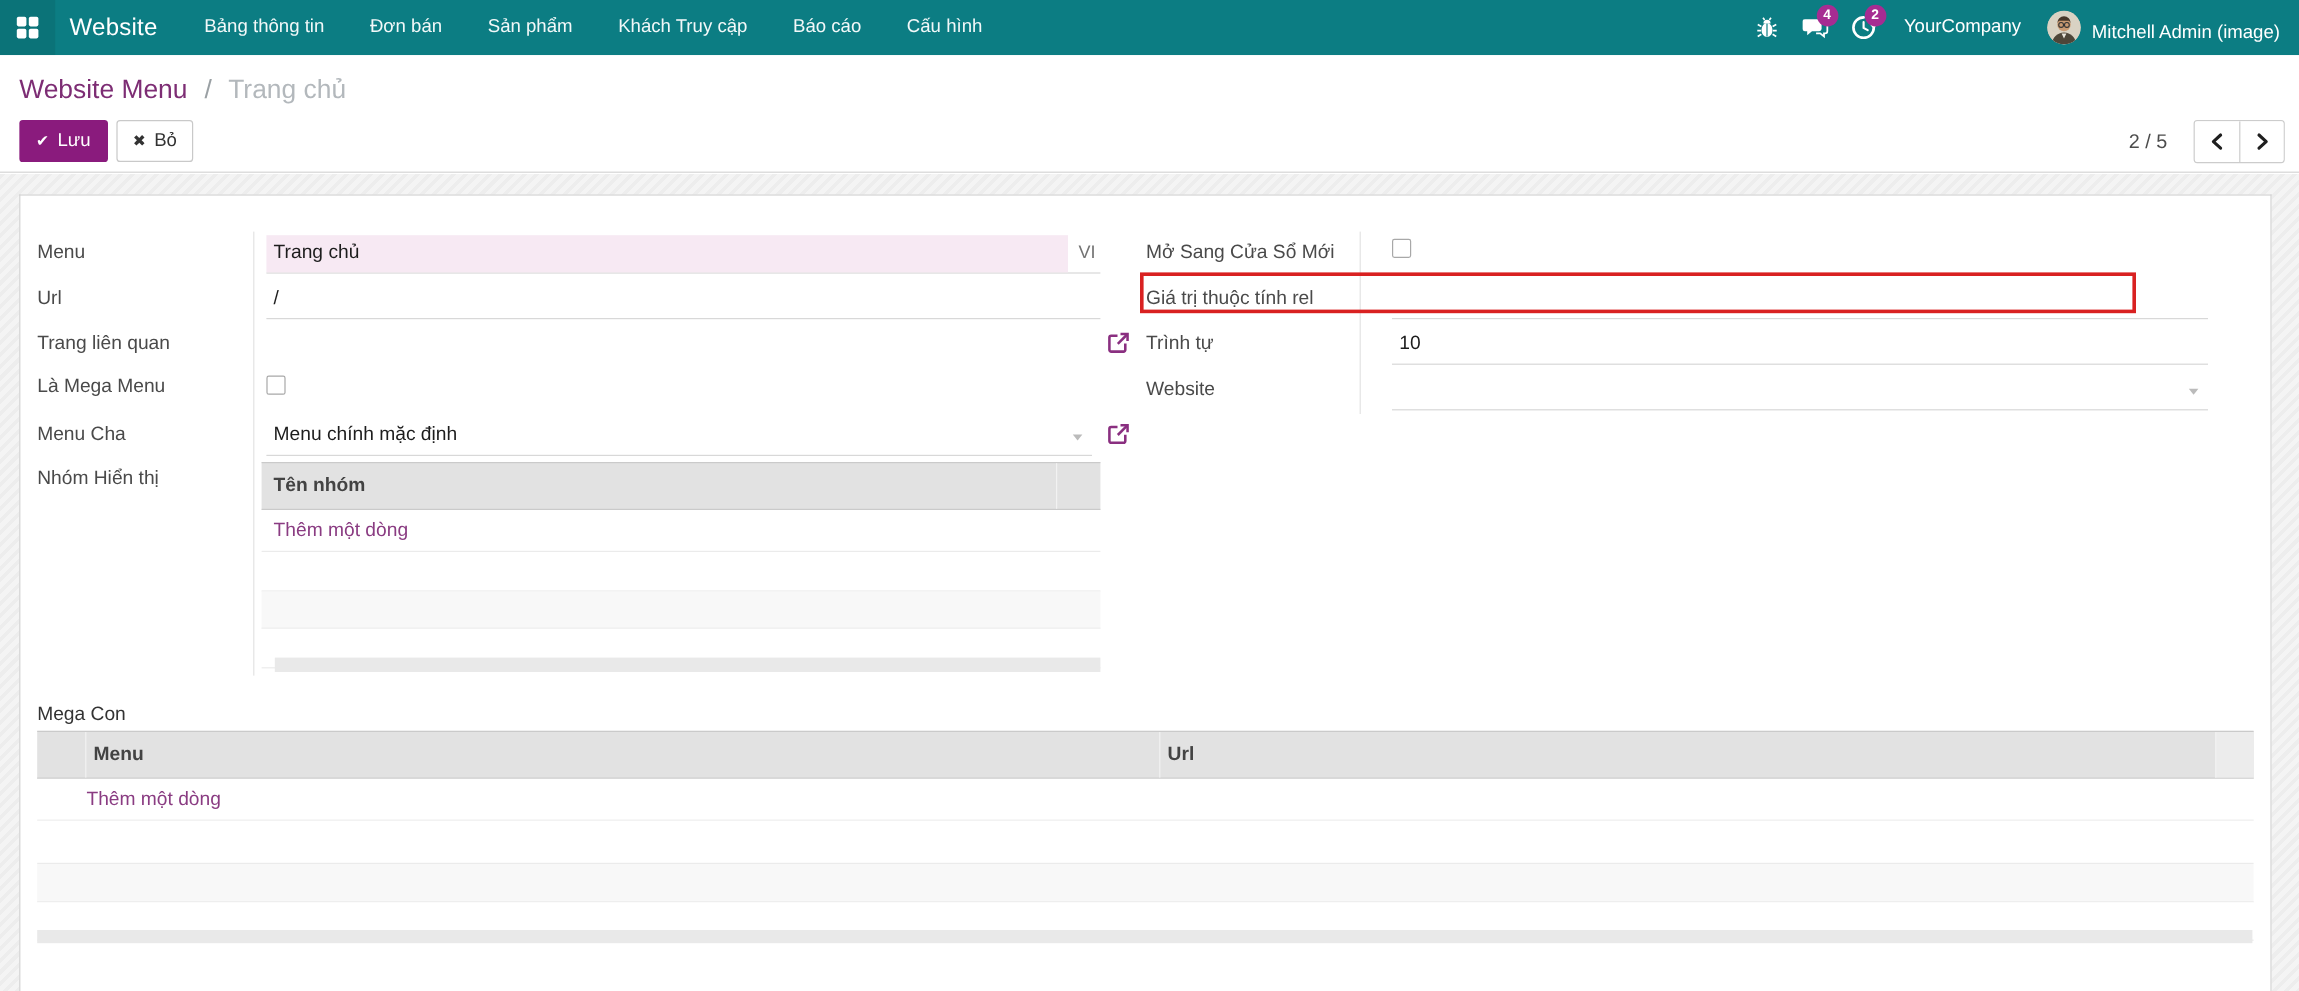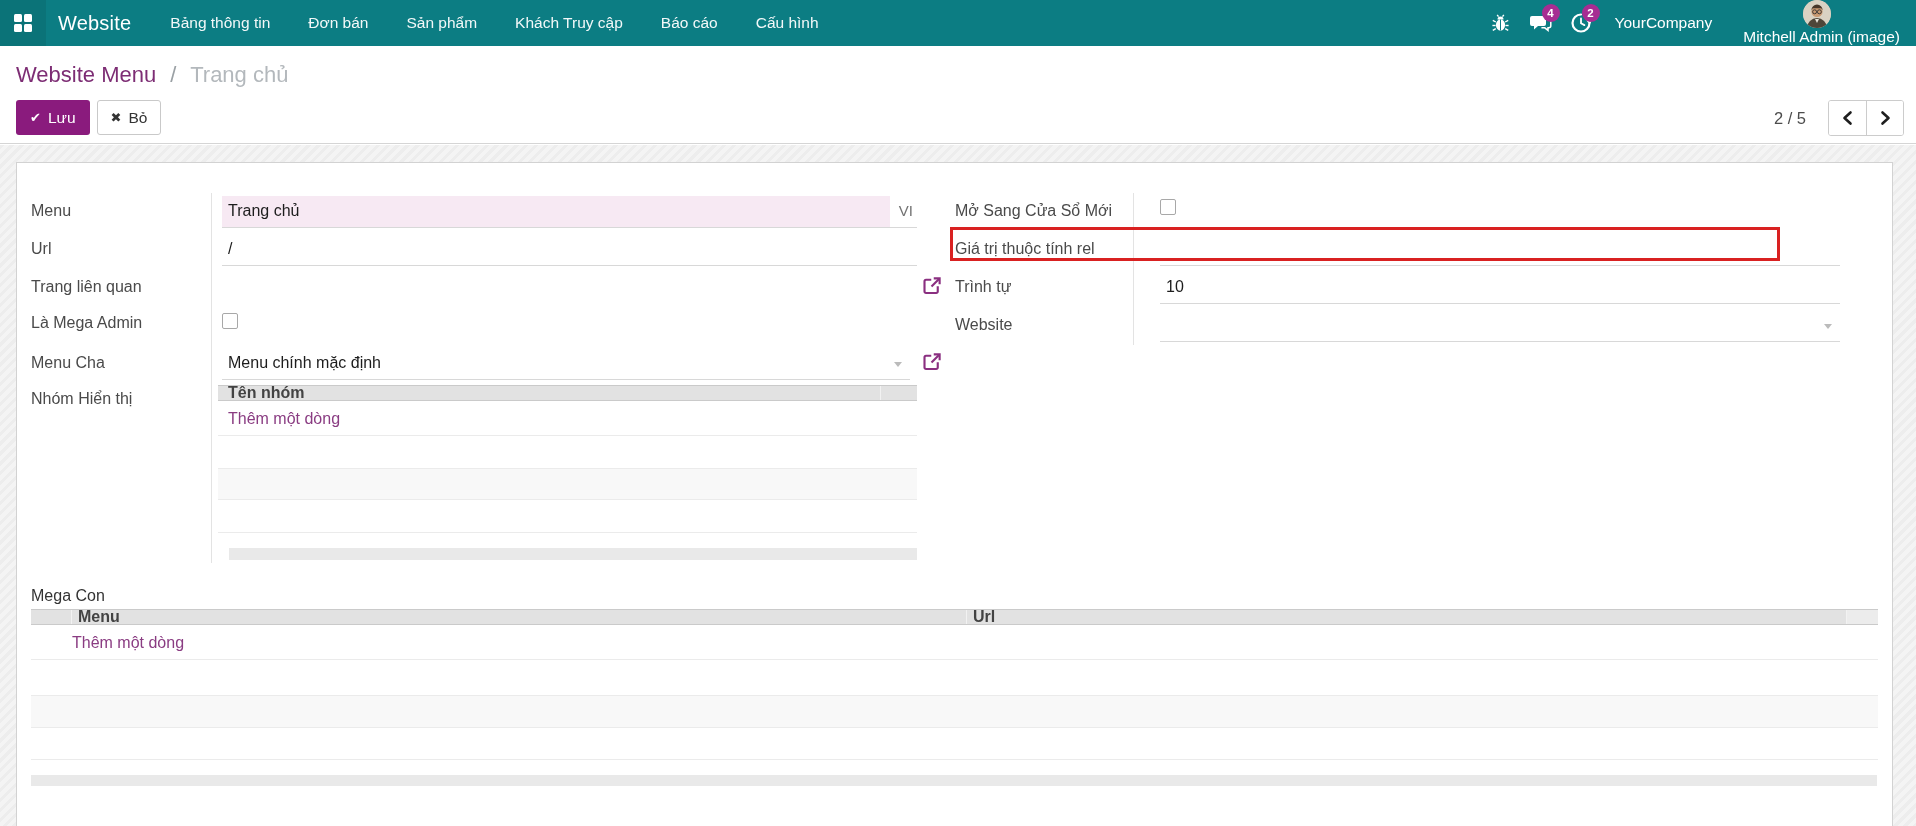--- a/index.html
+++ b/index.html
@@ -23,21 +23,21 @@
   }
   .spacer { flex:1; }
   .systray { display:flex; align-items:center; height:46px; padding-right:10px; }
   .tray-btn { position:relative; width:40px; height:46px; display:flex; align-items:center; justify-content:center; cursor:pointer; }
   .badge {
     position:absolute; top:4px; right:1px; min-width:18px; height:18px;
     background:#a62c92; color:#fff; font-size:11.5px; line-height:18px;
     border-radius:50%; text-align:center; padding:0 3px; font-weight:700;
   }
   .company-name { font-size:15.5px; padding:0 22px 0 14px; cursor:pointer; white-space:nowrap; }
-  .user-menu { display:flex; align-items:center; cursor:pointer; padding-right:6px;flex-direction:column; }
+  .user-menu { display:flex; align-items:flex-end; cursor:pointer; padding-right:6px; }
   .avatar { width:28px; height:28px; border-radius:50%; overflow:hidden; background:#cfc7b6; flex:0 0 28px; }
   .user-name { font-size:15.5px; margin-left:9px; white-space:nowrap; }
 
   
   .control-panel {
     position:absolute; left:0; top:46px; width:1916px; height:98px;
     background:#fff; border-bottom:1px solid #d5d5d5;padding-left:46px;
   }
   .breadcrumb { position:absolute; left:16px; top:16px; font-size:22px; }
   .breadcrumb .bc-link { color:#7d2d74; cursor:pointer; }
@@ -84,21 +84,21 @@
   .ext-link { position:absolute; width:20px; height:20px; cursor:pointer; }
   .checkbox {
     position:absolute; width:16px; height:16px; background:#fff;
     border:1px solid #a8a8a8; border-radius:2px; cursor:pointer;
   }
   .red-box { position:absolute; border:3px solid #d92121; pointer-events:none; }
 
   
   .otable { position:absolute; font-size:16px; }
   .thead {
-    display:flex; height:16px; background:#e2e2e2;
+    display:flex; height:40px; background:#e2e2e2;
     border-top:1px solid #cacaca; border-bottom:1px solid #cacaca;
     align-items:center; font-weight:700; color:#434343;
   }
   .thead .cell { height:100%; display:flex; align-items:center; cursor:pointer; }
   .thead .cell + .cell { border-left:1px solid #f2f2f2; }
   .trow { border-bottom:1px solid #ebebeb; background:#fff; }
   .trow.alt { background:#f8f8f8; }
   .add-line { color:#8a3c82; cursor:pointer; line-height:35px; display:inline-block; }
   .gray-strip { position:absolute; background:#e9e9e9; }
 
@@ -241,21 +241,21 @@
 
     <div class="flabel" style="left:14px; top:115px;">Trang liên quan</div>
     <span class="ext-link" style="left:905px; top:113px;">
       <svg width="20" height="20" viewBox="0 0 16 16">
         <path d="M12.6 8.2 v4.2 a1.2 1.2 0 0 1 -1.2 1.2 H3.2 a1.2 1.2 0 0 1 -1.2 -1.2 V4.2 a1.2 1.2 0 0 1 1.2 -1.2 h4.2" fill="none" stroke="#8a2f80" stroke-width="1.7"></path>
         <path d="M9.4 1.9 h4.7 v4.7" fill="none" stroke="#8a2f80" stroke-width="1.7"></path>
         <path d="M13.8 2.2 L7.6 8.4" stroke="#8a2f80" stroke-width="1.7"></path>
       </svg>
     </span>
 
-    <div class="flabel" style="left:14px; top:151px;">Là Mega Admin</div>
+    <div class="flabel" style="left:14px; top:151px;">Là Mega Menu</div>
     <div class="checkbox" style="left:205px; top:150px;"></div>
 
     <div class="flabel" style="left:14px; top:191px;">Menu Cha</div>
     <div class="fvalue pad-text" style="left:205px; top:185px; width:688px;">
       <span>Menu chính mặc định</span>
       <span class="caret"></span>
     </div>
     <span class="ext-link" style="left:905px; top:189px;">
       <svg width="20" height="20" viewBox="0 0 16 16">
         <path d="M12.6 8.2 v4.2 a1.2 1.2 0 0 1 -1.2 1.2 H3.2 a1.2 1.2 0 0 1 -1.2 -1.2 V4.2 a1.2 1.2 0 0 1 1.2 -1.2 h4.2" fill="none" stroke="#8a2f80" stroke-width="1.7"></path>

